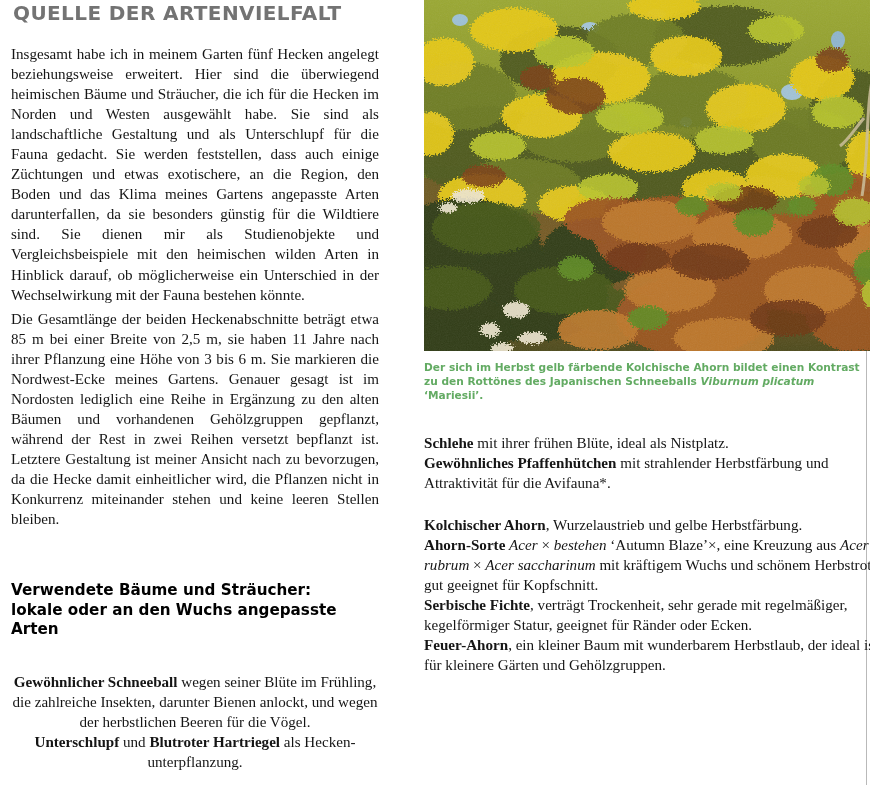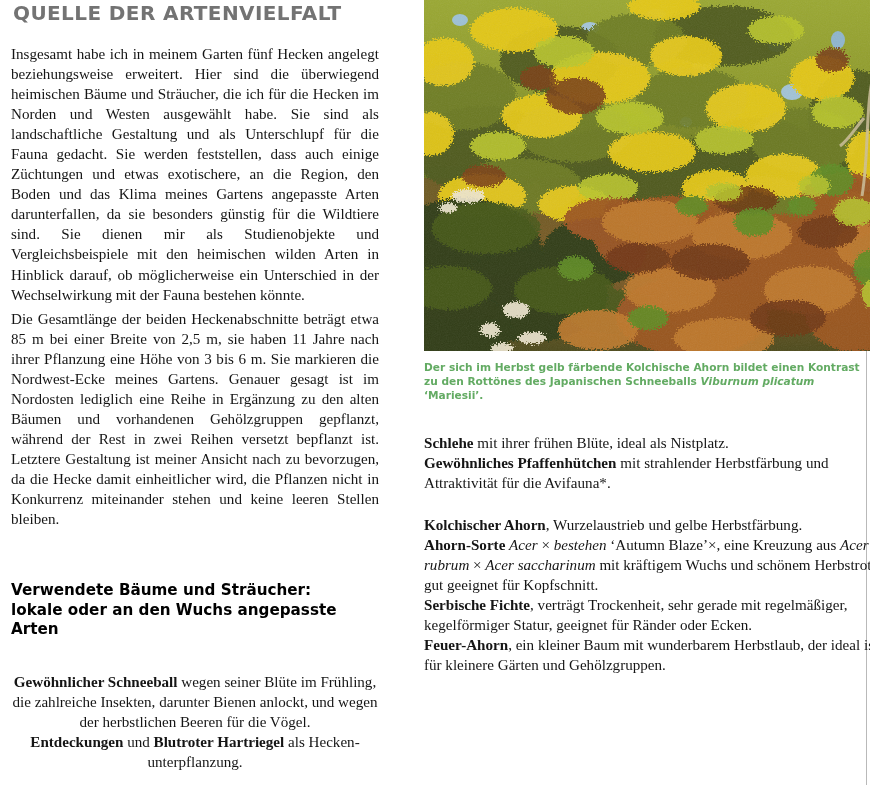--- a/index.html
+++ b/index.html
@@ -157,21 +157,21 @@
 
     <div class="block-head">
       <div class="subhead">Verwendete Bäume und Sträucher:</div>
       <div class="subhead">lokale oder an den Wuchs angepasste Arten</div>
     </div>
 
     <div class="gap-classics">
 
       <p class="entry"><b>Gewöhnlicher Schneeball</b><span> wegen seiner Blüte im Frühling, die zahlreiche Insekten, darunter Bienen anlockt, und wegen der herbstlichen Beeren für die Vögel.</span></p>
 
-      <p class="entry"><b>Entdeckungen</b><span> und </span><b>Blutroter Hartriegel</b><span> als Hecken­unterpflanzung.</span></p>
+      <p class="entry"><b>Unterschlupf</b><span> und </span><b>Blutroter Hartriegel</b><span> als Hecken­unterpflanzung.</span></p>
     </div>
 
   </div>
 
   <div class="col-right">
 
     <div class="photo">
       <svg viewBox="0 0 458 351" preserveAspectRatio="none" aria-hidden="true">
         <defs>
           <radialGradient id="gSky" cx="0.5" cy="0.5" r="0.6">

